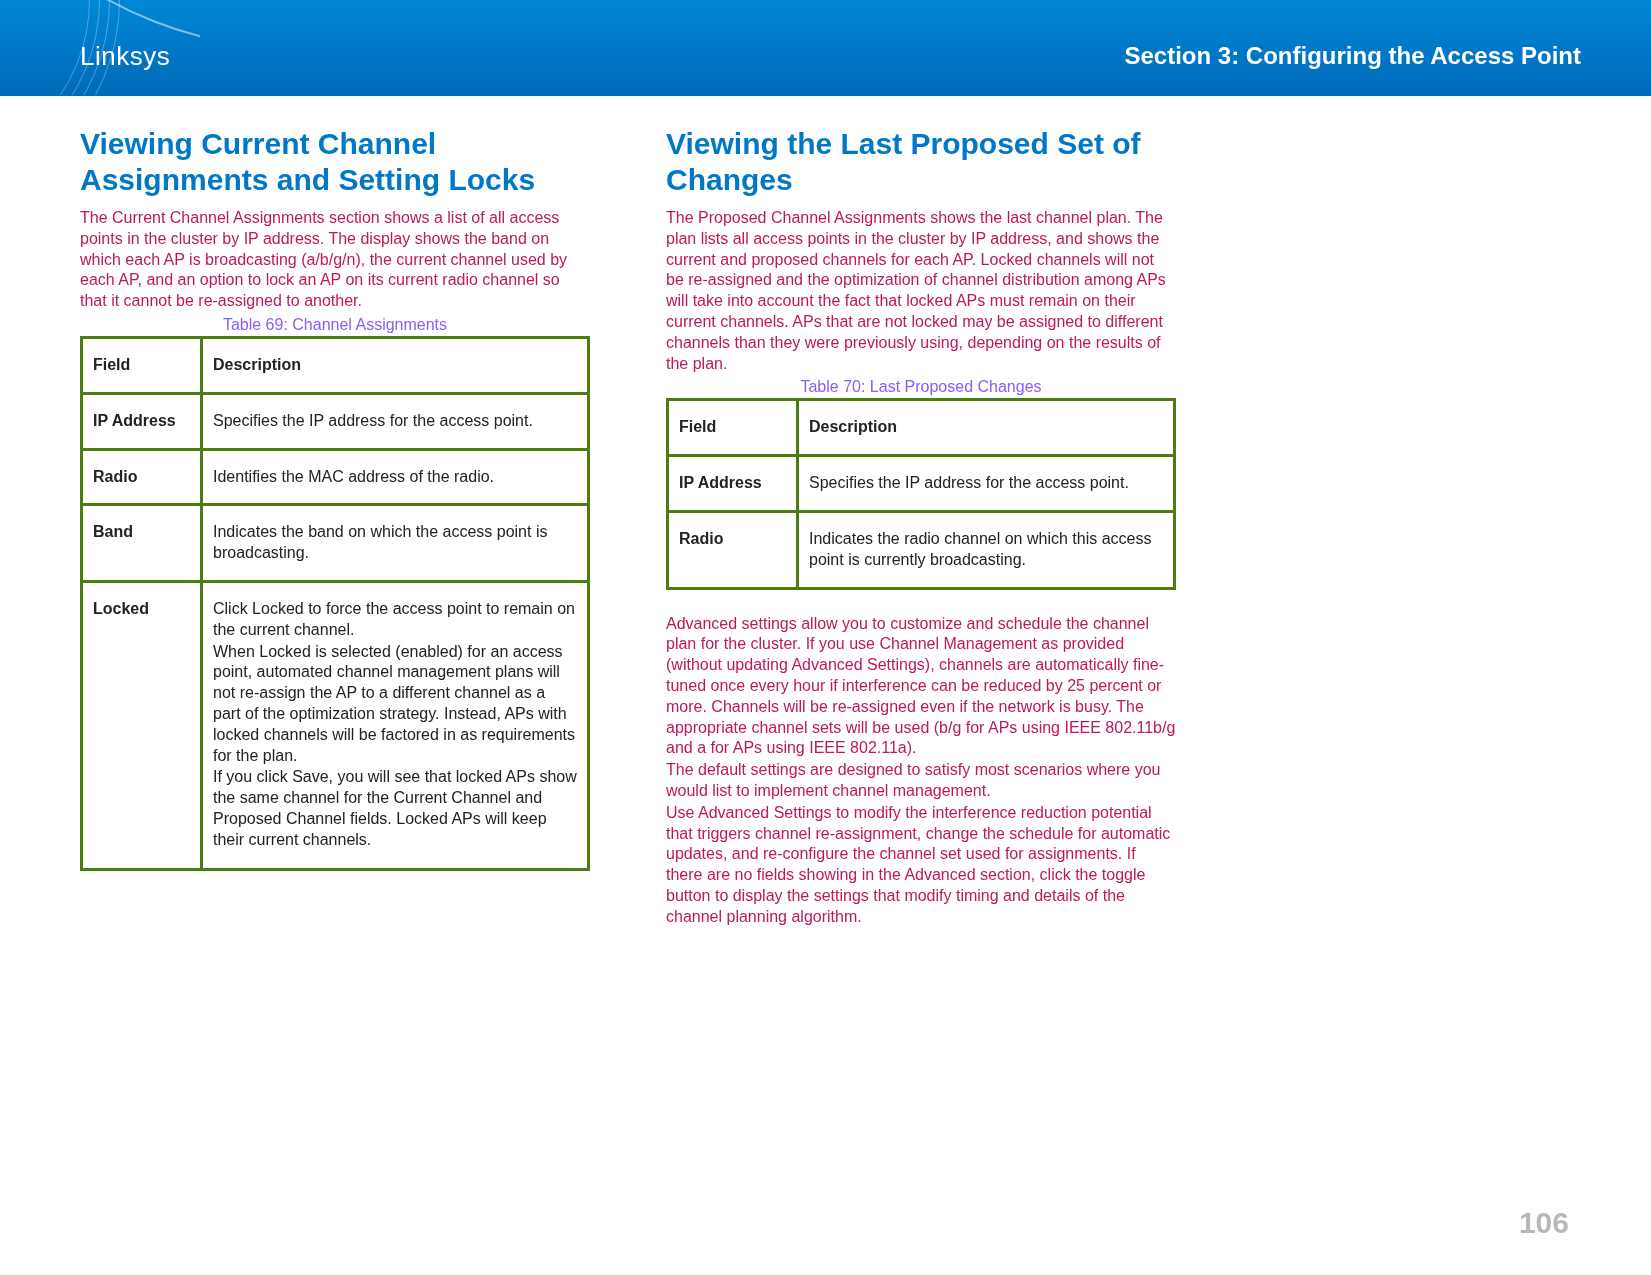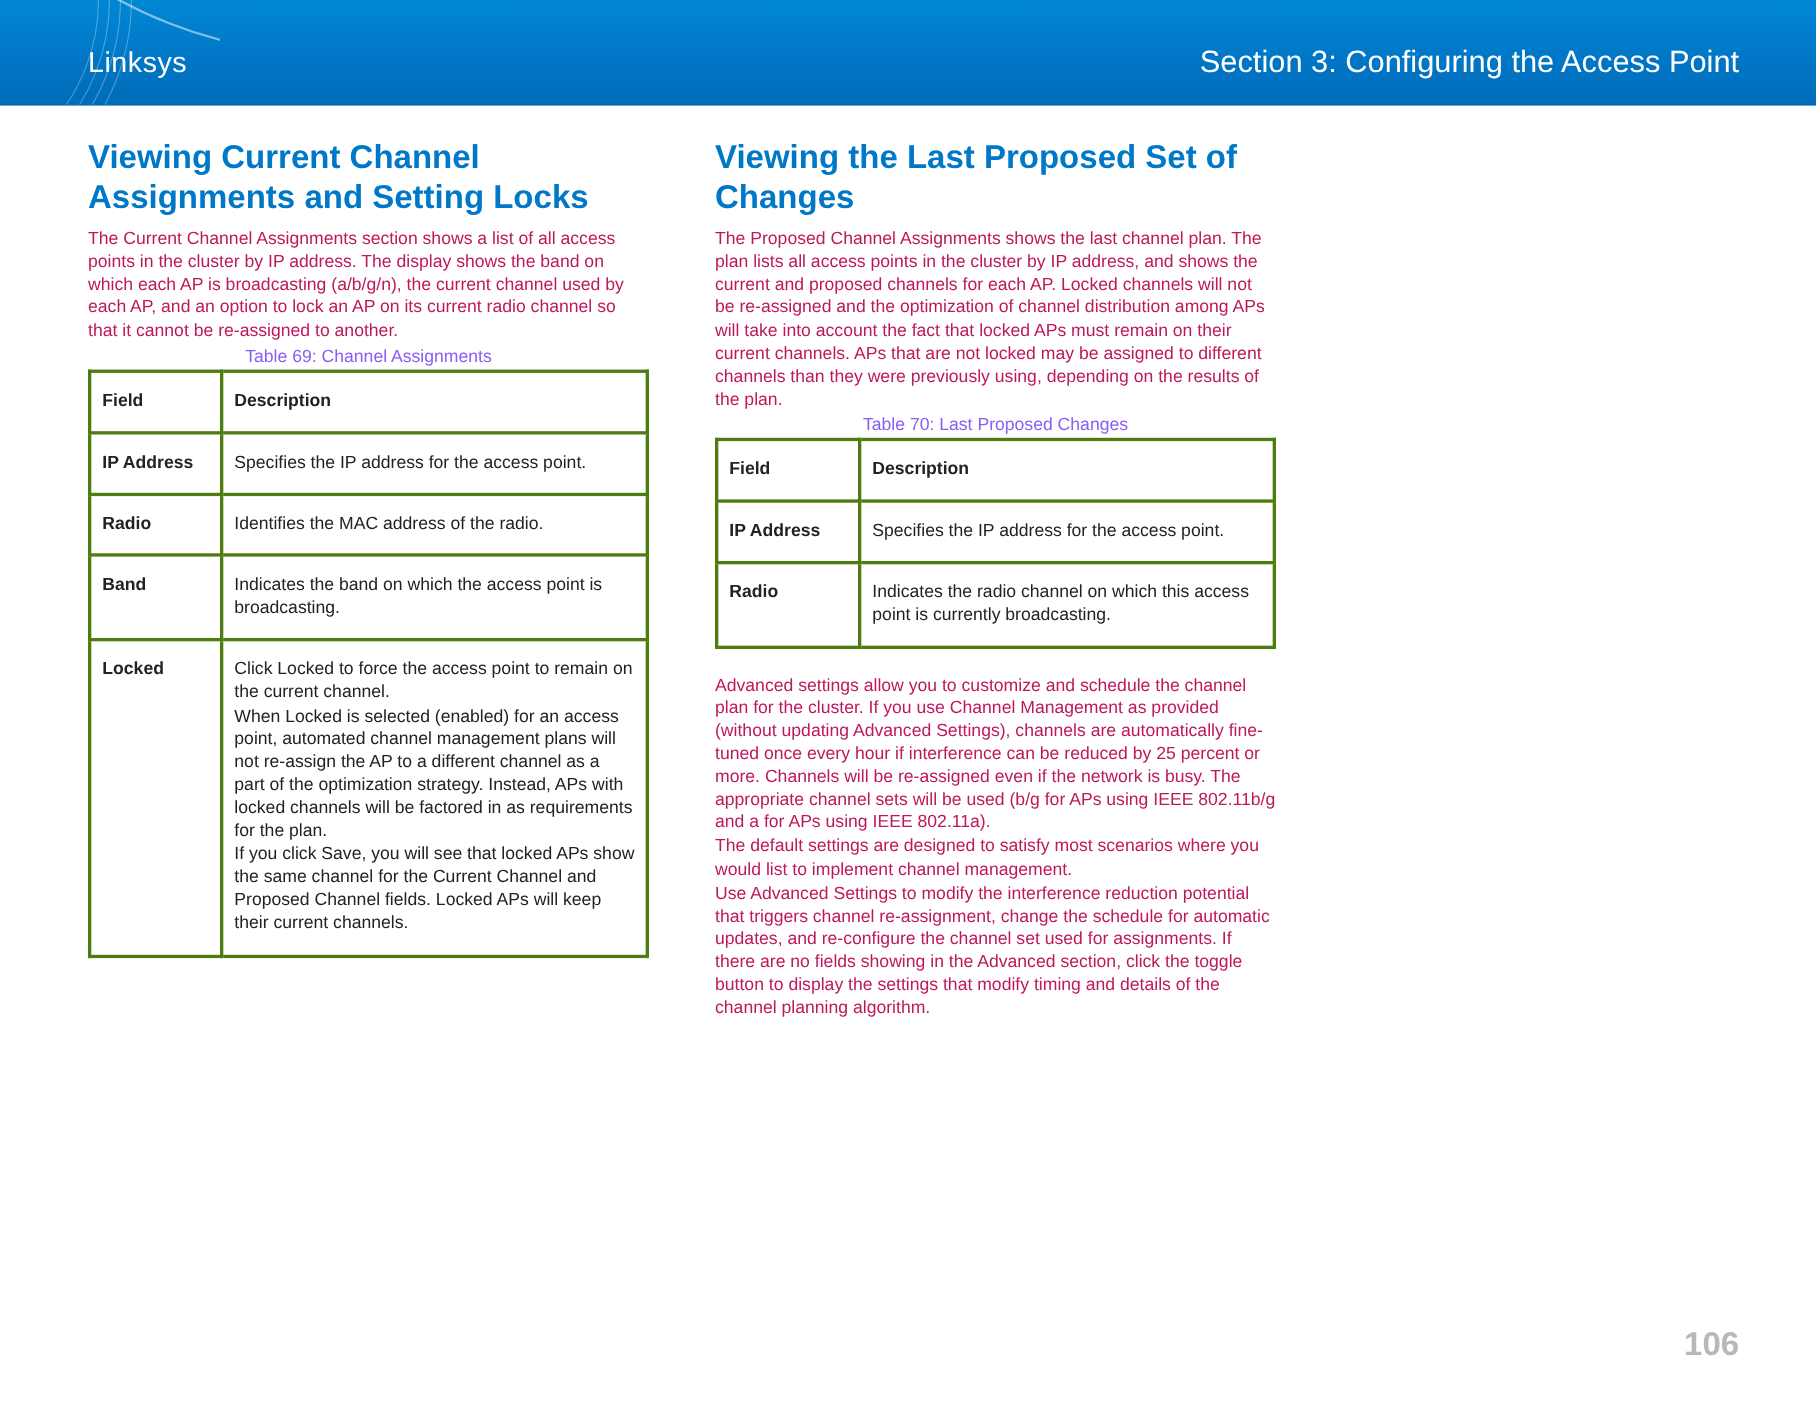--- a/index.html
+++ b/index.html
@@ -39,26 +39,26 @@
       position: absolute;
       border: 1px solid rgba(255,255,255,0.3);
       border-radius: 50%;
     }
     .brand {
       font-size: 26px;
       font-weight: 400;
       letter-spacing: 0.5px;
     }
     .section-label {
-      font-size: 28px;
-      font-weight: 400;
+      font-size: 24px;
+      font-weight: 700;
     }
     .content {
       display: flex;
-      gap: 60px;
+      gap: 76px;
       padding: 30px 70px 0 80px;
     }
     .column {
       flex: 1;
       max-width: 510px;
     }
     .section-heading {
       color: #0078c8;
       font-size: 30px;
       font-weight: 700;
@@ -106,21 +106,21 @@
       font-weight: 700;
     }
     .col-right .field-col {
       width: 130px;
     }
     .subsection {
       margin-top: 24px;
     }
     .page-number {
       position: absolute;
-      right: 70px;
+      right: 82px;
       bottom: 35px;
       font-size: 30px;
       font-weight: 700;
       color: #b8b8b8;
     }
     .locked-para {
       margin-bottom: 1px;
     }
   </style>
 </head>

